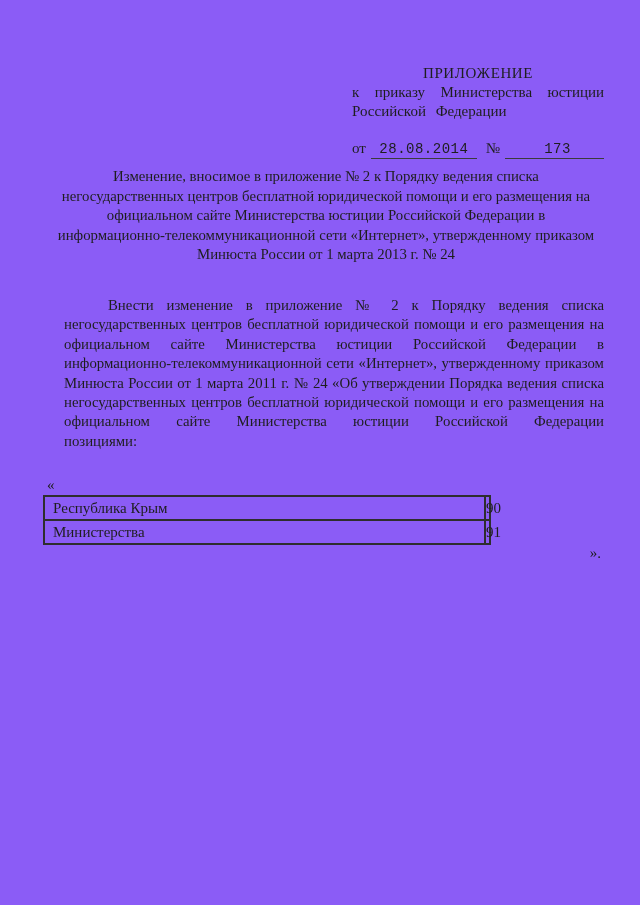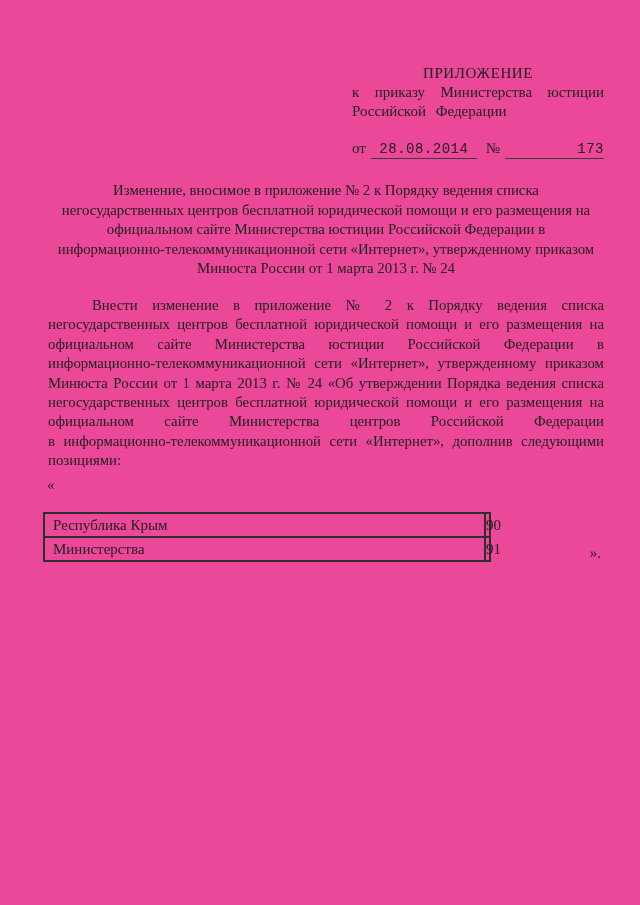--- a/index.html
+++ b/index.html
@@ -1,20 +1,20 @@
 <!DOCTYPE html>
 <html><head>
 <meta charset="utf-8">
 <style>
   html, body { margin: 0; padding: 0; background: #ffffff; }
   .page {
     position: relative;
     width: 640px;
     height: 905px;
-    background: #ec4899;
+    background: #8b5cf6;
     color: #1e1e1e;
     font-family: "Liberation Serif", "DejaVu Serif", serif;
     overflow: hidden;
   }
 
   
   .header-block {
     position: absolute;
     top: 64px;
     left: 352px;
@@ -42,57 +42,57 @@
     flex: 0 0 106px;
     margin-left: 5px;
     margin-right: 9px;
     text-align: center;
   }
   .num-sign { flex: 0 0 auto; }
   .u-num {
     flex: 1 1 auto;
     margin-left: 5px;
     padding-left: 6px;
-    text-align: right;
+    text-align: center;
   }
 
   
   .title-par {
     position: absolute;
-    top: 181px;
+    top: 167px;
     left: 48px;
     width: 556px;
     font-size: 14.8px;
     line-height: 19.5px;
   }
   .title-par .t-line { text-align: center; }
 
   
   .body-par {
     position: absolute;
     top: 296px;
     left: 48px;
     width: 556px;
     font-size: 14.8px;
     line-height: 19.4px;
   }
-  .body-par .b-line { text-align: justify; text-align-last: justify; }
+  .body-par .b-line { text-align: justify; text-align-last: justify; margin-left: 16px; }
   .body-par .b-line:first-child { padding-left: 44px; }
   .body-par .b-line:last-child  { text-align: left; text-align-last: left; }
 
   
   .open-quote {
     position: absolute;
     top: 477px;
     left: 47px;
     font-size: 15px;
   }
   .amend-table {
     position: absolute;
-    top: 512px;
+    top: 495px;
     left: 43px;
     width: 448px;
     border-collapse: collapse;
     table-layout: fixed;
     font-size: 15px;
     color: #1e1e1e;
   }
   .amend-table td {
     border: 2px solid #2e2e2e;
     height: 22px;
@@ -133,24 +133,23 @@
     <div class="t-line">официальном сайте Министерства юстиции Российской Федерации в</div>
     <div class="t-line">информационно-телекоммуникационной сети «Интернет», утвержденному приказом</div>
     <div class="t-line">Минюста России от 1 марта 2013 г. № 24</div>
   </div>
 
   <div class="body-par">
     <div class="b-line">Внести изменение в приложение № 2 к Порядку ведения списка</div>
     <div class="b-line">негосударственных центров бесплатной юридической помощи и его размещения на</div>
     <div class="b-line">официальном сайте Министерства юстиции Российской Федерации в</div>
     <div class="b-line">информационно-телекоммуникационной сети «Интернет», утвержденному приказом</div>
-    <div class="b-line">Минюста России от 1 марта 2013 г. № 24 «Об утверждении Порядка ведения списка</div>
+    <div class="b-line">Минюста России от 1 марта 2011 г. № 24 «Об утверждении Порядка ведения списка</div>
     <div class="b-line">негосударственных центров бесплатной юридической помощи и его размещения на</div>
-    <div class="b-line">официальном сайте Министерства центров Российской Федерации</div>
-    <div class="b-line">в информационно-телекоммуникационной сети «Интернет», дополнив следующими</div>
+    <div class="b-line">официальном сайте Министерства юстиции Российской Федерации</div>
     <div class="b-line">позициями:</div>
   </div>
 
   <div class="open-quote">«</div>
 
   <table class="amend-table">
     <tbody>
       <tr>
         <td class="region">Республика Крым</td>
         <td class="code">90</td>

